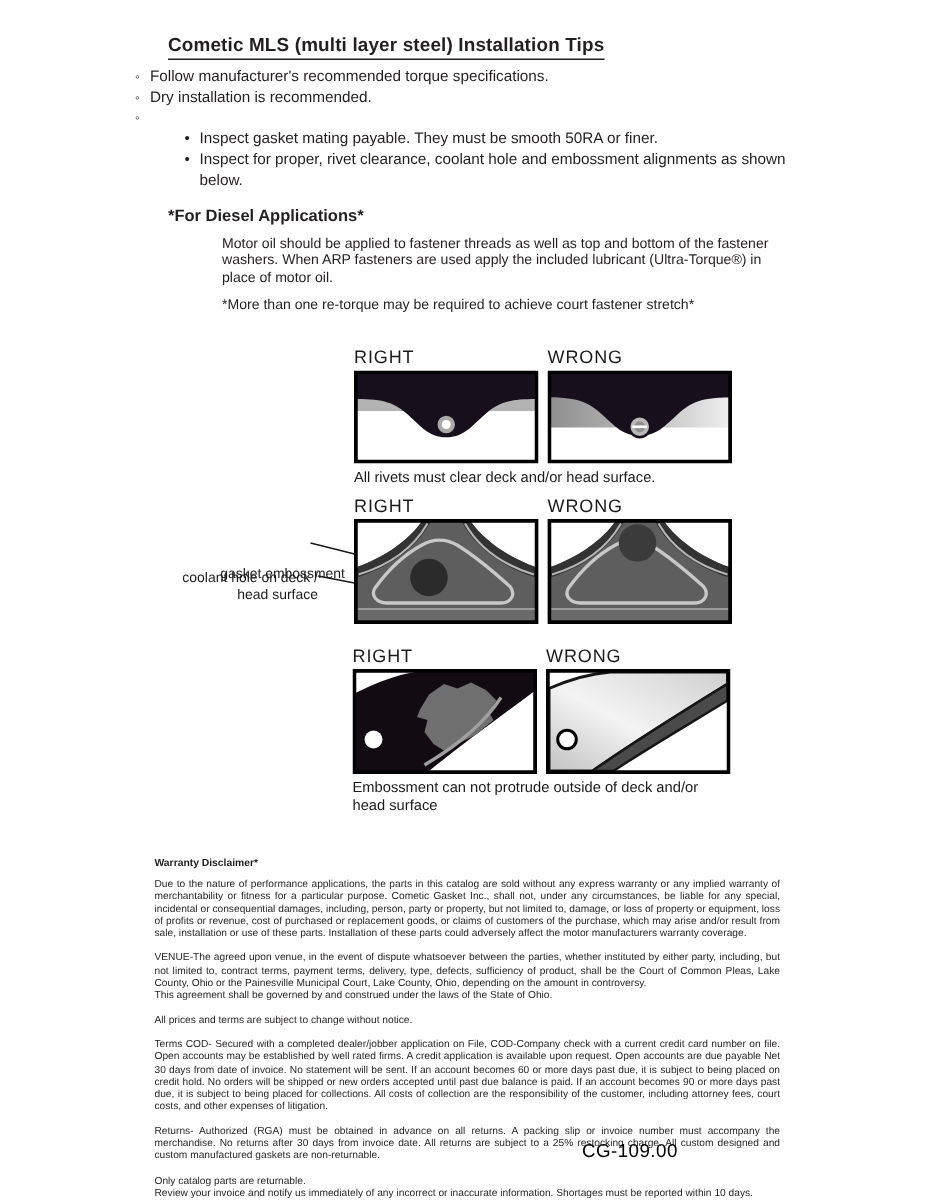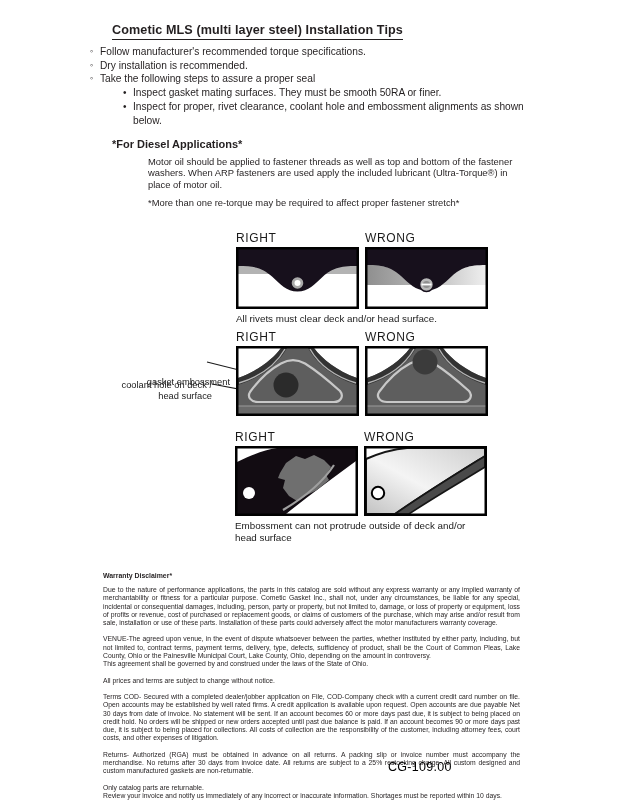--- a/index.html
+++ b/index.html
@@ -71,36 +71,35 @@
     <div class="bullet-row">
       <span class="marker">◦</span>
       <span>Follow manufacturer's recommended torque specifications.</span>
     </div>
     <div class="bullet-row">
       <span class="marker">◦</span>
       <span>Dry installation is recommended.</span>
     </div>
     <div class="bullet-row">
       <span class="marker">◦</span>
-      <span>Take the following steps to assure a proper seal</span>
     </div>
     <div class="bullet-row sub">
       <span class="marker">•</span>
-      <span>Inspect gasket mating surfaces.  They must be smooth 50RA or finer.</span>
+      <span>Inspect gasket mating payable.  They must be smooth 50RA or finer.</span>
     </div>
     <div class="bullet-row sub">
       <span class="marker">•</span>
       <span>Inspect for proper, rivet clearance, coolant hole and embossment alignments as shown below.</span>
     </div>
   </div>
 
   <div class="diesel">
     <div class="diesel-heading">*For Diesel Applications*</div>
     <p>Motor oil should be applied to fastener threads as well as top and bottom of the fastener washers. When ARP fasteners are used apply the included lubricant (Ultra-Torque®) in place of motor oil.</p>
-    <p class="note">*More than one re-torque may be required to affect proper fastener stretch*</p>
+    <p class="note">*More than one re-torque may be required to achieve court fastener stretch*</p>
   </div>
 
   <div class="diagram d1">
     <div class="labels-row">
       <span>RIGHT</span>
       <span>WRONG</span>
     </div>
     <div class="boxes-row">
       <svg width="123" height="62" viewBox="0 0 123 62">
         <rect width="123" height="62" fill="#ffffff"></rect>

